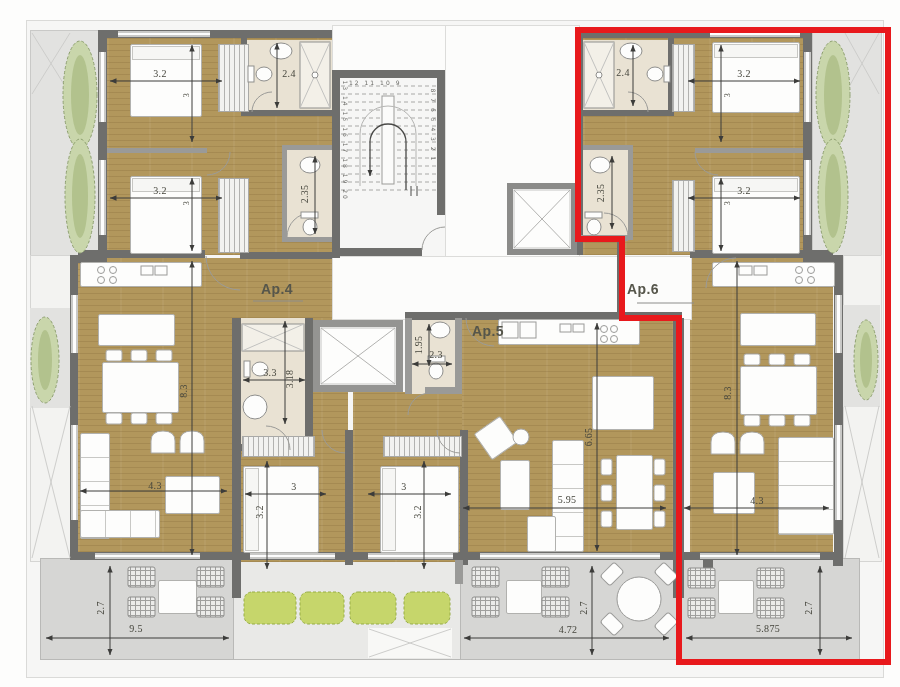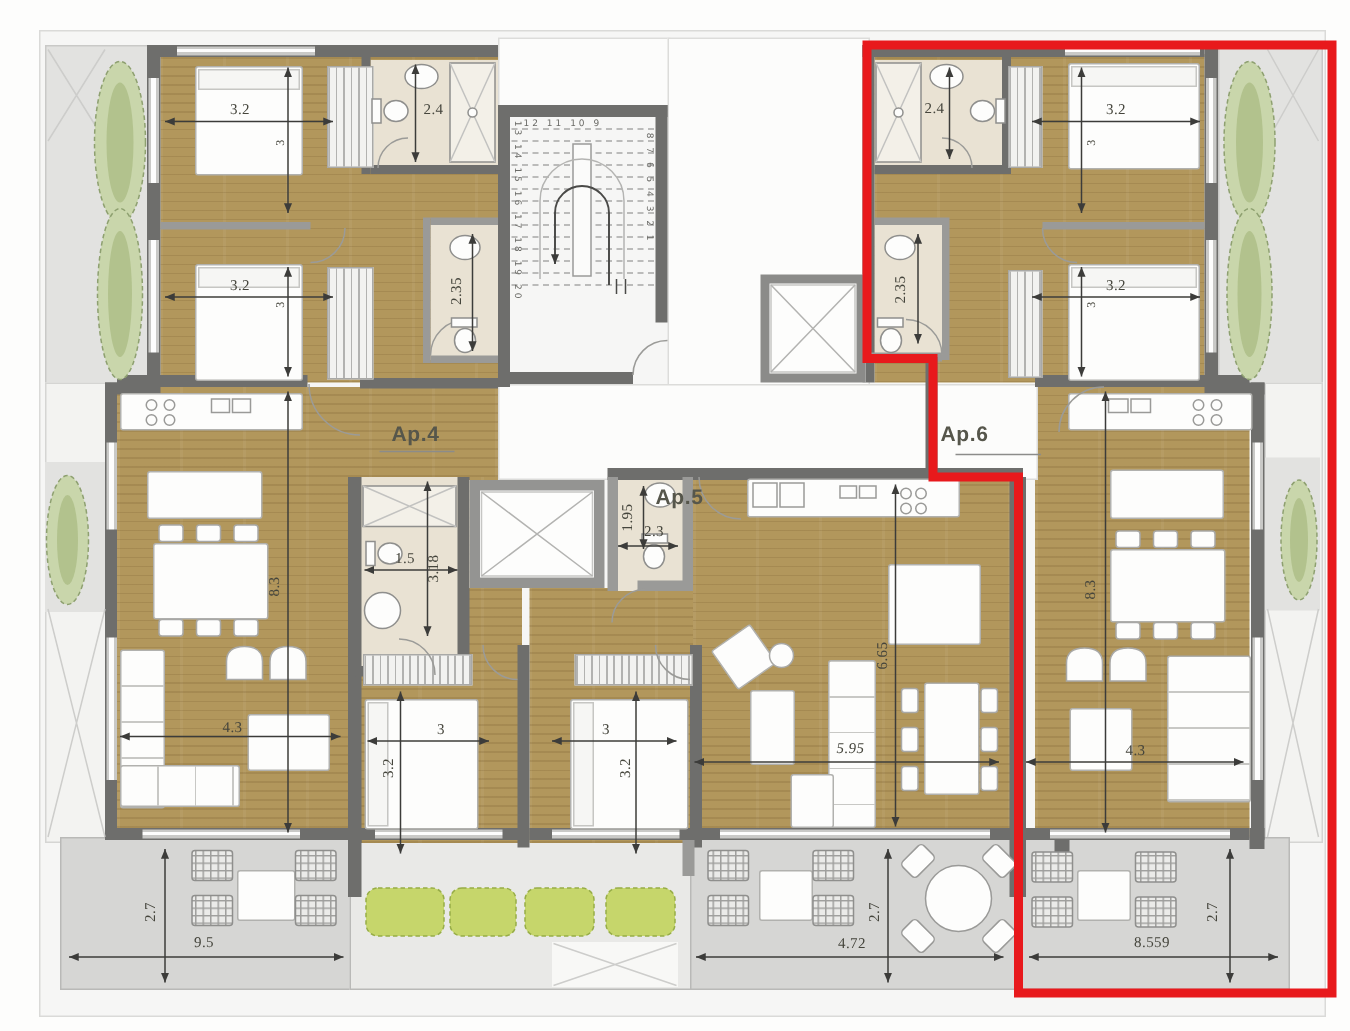--- a/index.html
+++ b/index.html
@@ -414,53 +414,53 @@
       <line x1="464" y1="638" x2="669" y2="638"></line>
       <line x1="592" y1="566" x2="592" y2="655"></line>
       <line x1="686" y1="638" x2="852" y2="638"></line>
       <line x1="820" y1="566" x2="820" y2="655"></line>
     </g>
 
     <polygon points="578,30 888,30 888,662 679,662 679,318 622,318 622,239 578,239" fill="none" stroke="#e8191c" stroke-width="6"></polygon>
   </svg>
 
   <div class="ap" style="left:247px;top:281px;">Ap.4</div>
-  <div class="ap" style="left:423px;top:323px;">Ap.5</div>
+  <div class="ap" style="left:458px;top:323px;">Ap.5</div>
   <div class="ap" style="left:613px;top:281px;">Ap.6</div>
 
   <div class="lbl" style="left:160px;top:67px;">3.2</div>
   <div class="lbl lblr sm" style="left:187px;top:88px;">3</div>
   <div class="lbl" style="left:160px;top:184px;">3.2</div>
   <div class="lbl lblr sm" style="left:187px;top:196px;">3</div>
   <div class="lbl" style="left:289px;top:67px;">2.4</div>
   <div class="lbl lblr" style="left:305px;top:187px;">2.35</div>
   <div class="lbl" style="left:744px;top:67px;">3.2</div>
   <div class="lbl lblr sm" style="left:728px;top:88px;">3</div>
   <div class="lbl" style="left:744px;top:184px;">3.2</div>
   <div class="lbl lblr sm" style="left:728px;top:196px;">3</div>
   <div class="lbl" style="left:623px;top:66px;">2.4</div>
   <div class="lbl lblr" style="left:601px;top:186px;">2.35</div>
   <div class="lbl lblr" style="left:184px;top:384px;">8.3</div>
   <div class="lbl" style="left:155px;top:479px;">4.3</div>
-  <div class="lbl" style="left:270px;top:366px;">1.5</div>
+  <div class="lbl" style="left:270px;top:366px;">3.3</div>
   <div class="lbl lblr" style="left:290px;top:372px;">3.18</div>
   <div class="lbl lblr" style="left:419px;top:338px;">1.95</div>
   <div class="lbl" style="left:436px;top:348px;">2.3</div>
   <div class="lbl lblr" style="left:589px;top:430px;">6.65</div>
-  <div class="lbl" style="left:567px;top:493px;font-style:italic;">5.95</div>
+  <div class="lbl" style="left:567px;top:493px;">5.95</div>
   <div class="lbl lblr" style="left:728px;top:386px;">8.3</div>
   <div class="lbl" style="left:757px;top:494px;">4.3</div>
   <div class="lbl" style="left:294px;top:480px;">3</div>
   <div class="lbl lblr" style="left:260px;top:505px;">3.2</div>
   <div class="lbl" style="left:404px;top:480px;">3</div>
   <div class="lbl lblr" style="left:418px;top:505px;">3.2</div>
   <div class="lbl" style="left:136px;top:622px;">9.5</div>
   <div class="lbl lblr" style="left:101px;top:601px;">2.7</div>
   <div class="lbl" style="left:568px;top:623px;">4.72</div>
   <div class="lbl lblr" style="left:584px;top:601px;">2.7</div>
-  <div class="lbl" style="left:768px;top:622px;">8.559</div>
+  <div class="lbl" style="left:768px;top:622px;">5.875</div>
   <div class="lbl lblr" style="left:809px;top:601px;">2.7</div>
 
   <div class="stnum rot90" style="left:289px;top:133px;width:112px;">13 14 15 16 17 18 19 20</div>
   <div class="stnum" style="left:349px;top:79px;width:72px;">12 11 10 9</div>
   <div class="stnum rot90" style="left:377px;top:141px;width:112px;">8 7 6 5 4 3 2 1</div>
 
 </div>
 
 </body></html>

